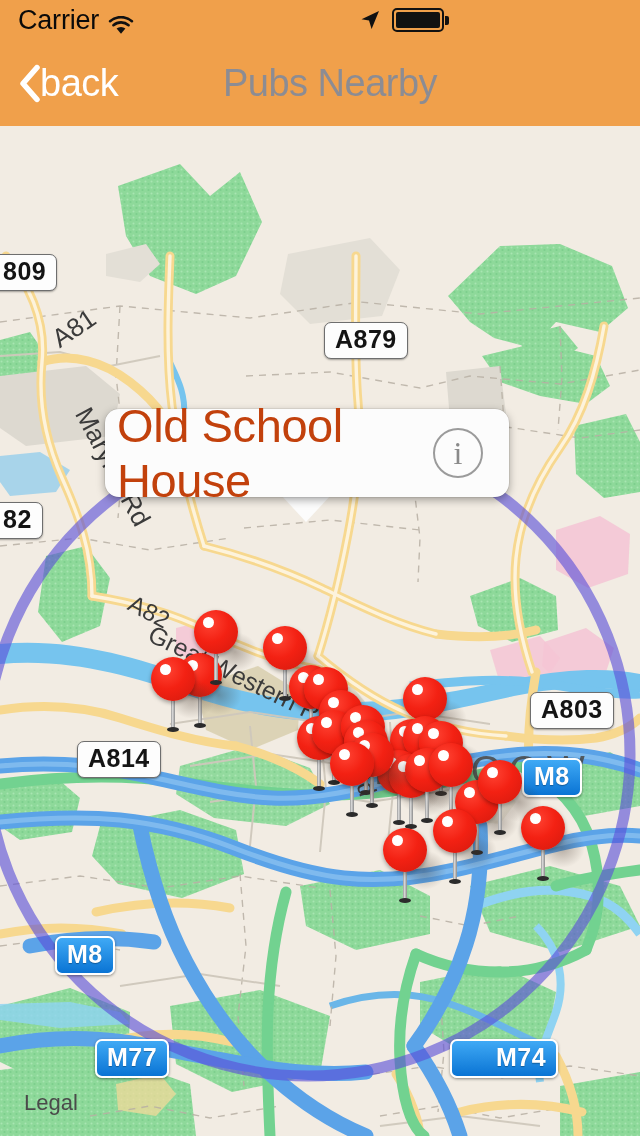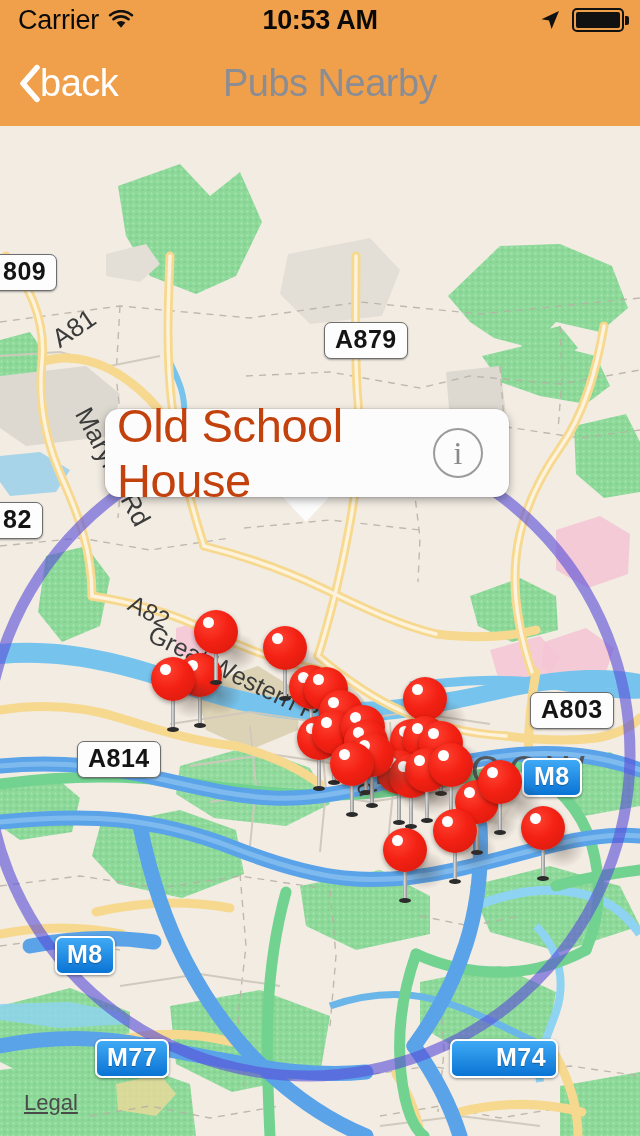--- a/index.html
+++ b/index.html
@@ -9,21 +9,21 @@
     overflow: hidden; background: #f2ece3;
   }
   #screen { position: relative; width: 640px; height: 1136px; overflow: hidden; }
 
   
   #status-bar {
     position: absolute; top: 0; left: 0; width: 640px; height: 40px;
     background: #f0a04b; z-index: 60;
     display: flex; align-items: center;
   }
-  #status-left { display: flex; align-items: center; gap: 9px; padding-left: 18px; width: 230px; }
+  #status-left { display: flex; align-items: flex-end; gap: 9px; padding-left: 18px; width: 230px; }
   #carrier-label { font-size: 27px; color: #0a0a0a; letter-spacing: -0.2px; }
   .wifi-ico { width: 26px; height: 20px; }
   #status-center { flex: 1; text-align: center; }
   #clock-label { font-size: 27px; font-weight: bold; color: #0a0a0a; letter-spacing: -0.3px; }
   #status-right { width: 230px; display: flex; align-items: center; justify-content: flex-end;
                   gap: 10px; padding-right: 16px; }
   .loc-ico { width: 24px; height: 24px; }
   #battery { position: relative; width: 52px; height: 24px; }
   #battery .shell { position: absolute; inset: 0; border: 2.5px solid #111; border-radius: 5px; }
   #battery .fill { position: absolute; top: 4px; left: 4px; right: 4px; bottom: 4px;
@@ -118,39 +118,36 @@
     border: 2px solid #9b9b9b; display: flex; align-items: center; justify-content: center;
     font-size: 32px; color: #8a8a8a; font-family: "Liberation Serif", serif; cursor: pointer;
   }
   #callout-tail {
     position: absolute; left: 281px; top: 369px; width: 50px; height: 28px; z-index: 39;
   }
 
   
   #legal-link {
     position: absolute; left: 24px; bottom: 20px; font-size: 22px; color: #4a4a4a;
-    text-decoration: underline; cursor: pointer; z-index: 45;
+    cursor: pointer; z-index: 45;
   }
 </style>
 </head>
 <body>
 
 <div id="screen">
 
   <div id="status-bar">
     <div id="status-left">
       <span id="carrier-label">Carrier</span>
       <svg class="wifi-ico" viewBox="0 0 26 20">
         <path d="M13 17.8 L8.6 12.6 a6.8 6.8 0 0 1 8.8 0 Z" fill="#111"></path>
         <path d="M5.4 9.2 a11.6 11.6 0 0 1 15.2 0" stroke="#111" stroke-width="2.6" fill="none" stroke-linecap="round"></path>
         <path d="M2.1 5.2 a16.6 16.6 0 0 1 21.8 0" stroke="#111" stroke-width="2.6" fill="none" stroke-linecap="round"></path>
       </svg>
-    </div>
-    <div id="status-center">
-      <span id="clock-label">10:53 AM</span>
     </div>
     <div id="status-right">
       <svg class="loc-ico" viewBox="0 0 24 24">
         <path d="M21 3 L3.5 11.2 L11 12.6 L13.6 21 Z" fill="#111"></path>
       </svg>
       <div id="battery">
         <div class="shell"></div>
         <div class="fill"></div>
         <div class="nub"></div>
       </div>

